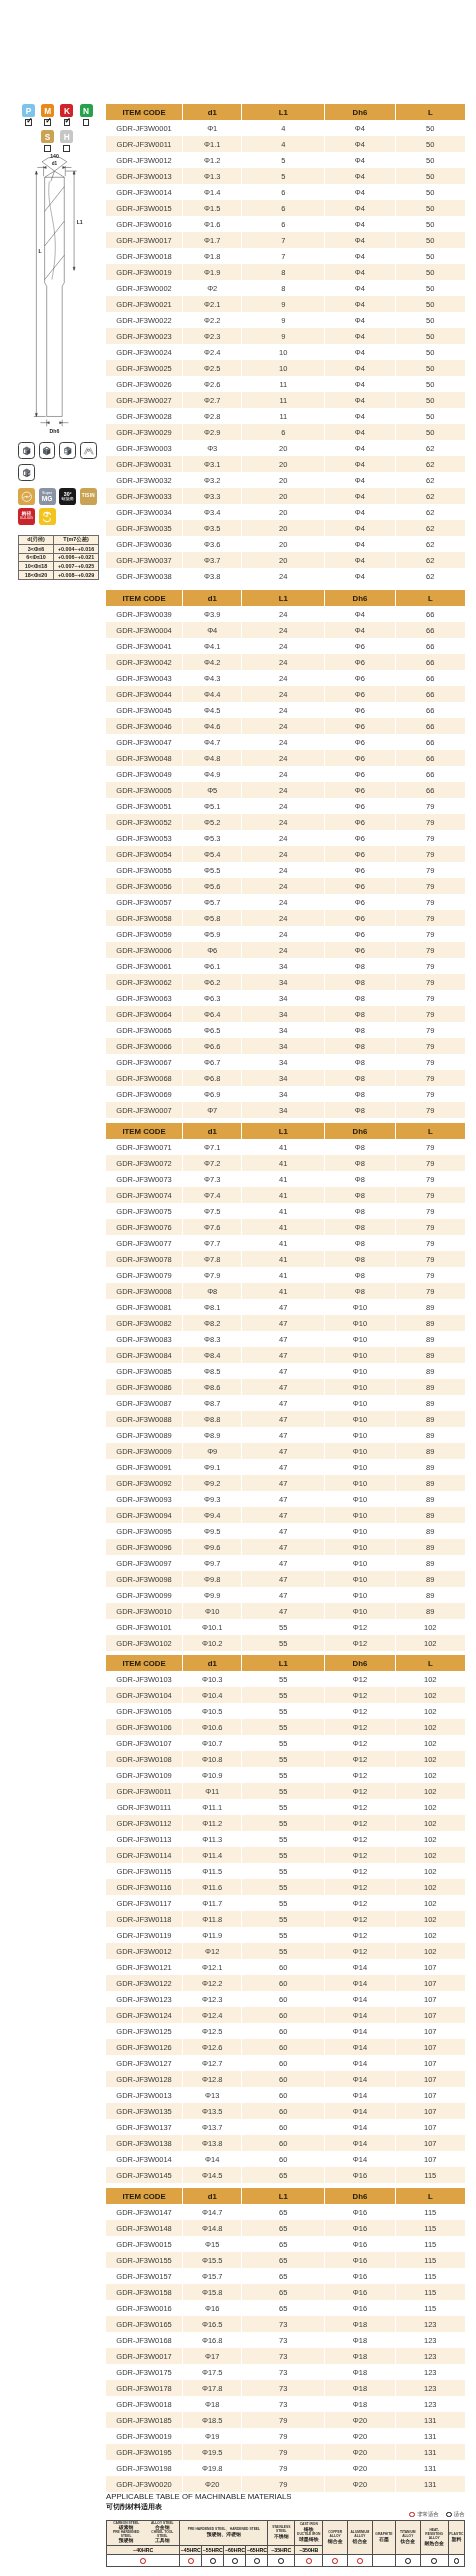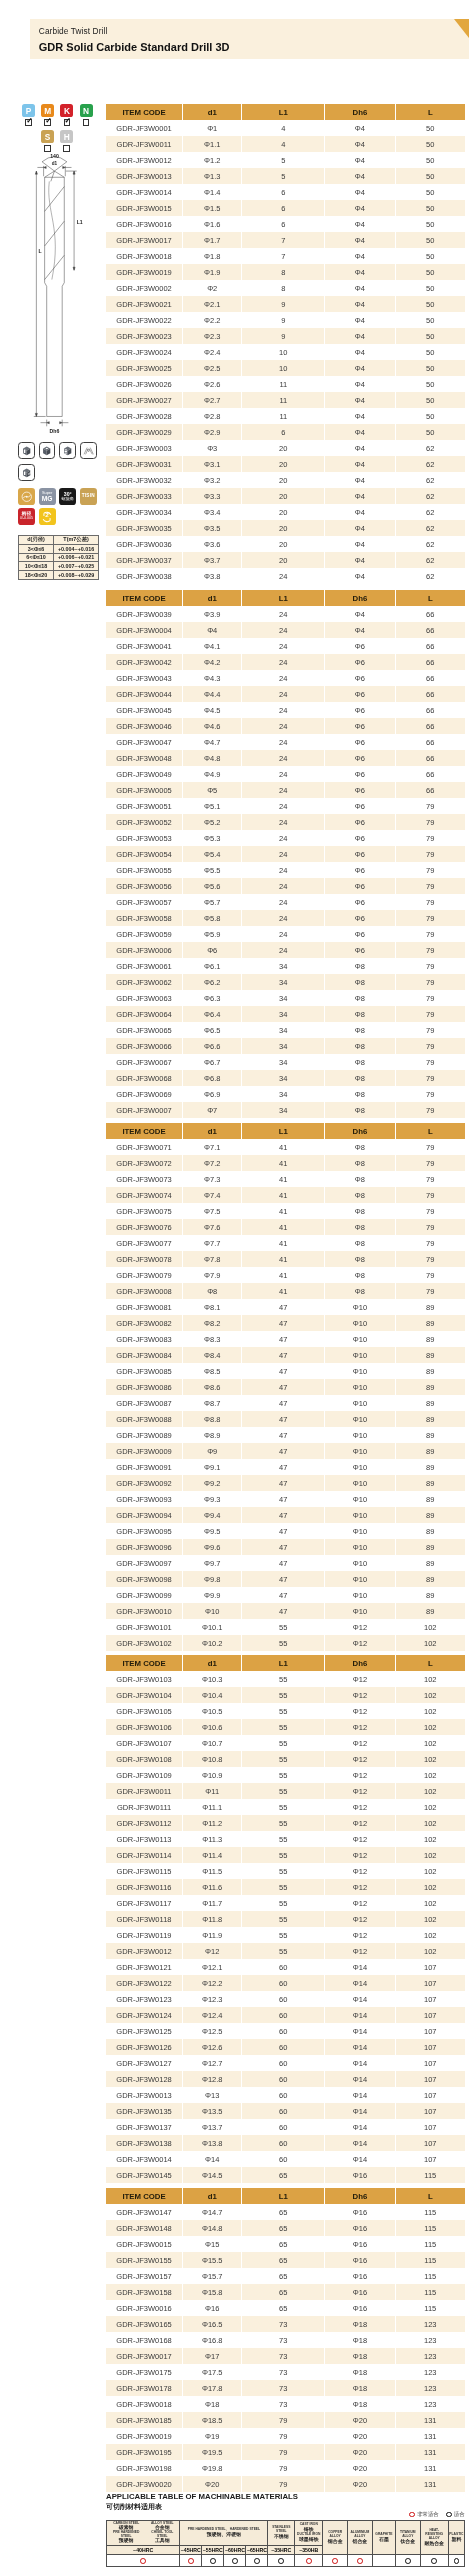--- a/index.html
+++ b/index.html
@@ -67,45 +67,40 @@
   .ptable{position:absolute;left:106px;width:359px;}
   .thead{display:flex;height:16px;background:var(--gold);}
   .hcell{display:flex;align-items:center;justify-content:center;font-size:7.8px;font-weight:bold;color:#221c0a;}
   .trow{display:flex;height:16px;background:#fff;}
   .trow.alt{background:var(--cream);}
   .tcell{display:flex;align-items:center;justify-content:center;font-size:7.5px;color:var(--cell);}
   .c0{width:21.2%;} .c1{width:16.5%;} .c2{width:23.1%;} .c3{width:19.6%;} .c4{width:19.6%;}
   .hcell+.hcell,.tcell+.tcell{border-left:1px solid #fff;}
 
   
-  .foot-title-en{position:absolute;left:106px;top:2492px;font-size:7.8px;font-weight:bold;color:#1c1c1c;}
+  .foot-title-en{position:absolute;left:106px;top:2492px;font-size:7.8px;font-weight:normal;color:#1c1c1c;}
   .foot-title-zh{position:absolute;left:106px;top:2502px;font-size:7px;font-weight:bold;color:#1c1c1c;}
   .legend{position:absolute;right:12.4px;top:2511px;display:flex;gap:7.3px;align-items:center;font-size:5.4px;color:#333;}
   .legend .item{display:flex;align-items:center;gap:2.1px;}
   .ring{display:inline-block;width:5.7px;height:5.7px;border-radius:50%;border:1px solid #111;background:transparent;}
   .ring.best{border-color:#cc1111;}
   .mattb{position:absolute;left:106px;top:2520px;width:359px;border-collapse:collapse;}
   .mattb td{border:0.5px solid #4f4f4f;text-align:center;vertical-align:middle;background:#F5EBD8;padding:0.5px;}
   .mattb .cellpair{display:flex;justify-content:space-around;gap:1px;}
   .mattb .stack{display:flex;flex-direction:column;align-items:center;line-height:1.15;}
   .en{font-size:3.3px;color:#333;font-weight:bold;letter-spacing:0;}
   .zh{font-size:4.9px;color:#222;font-weight:bold;}
   .sub td{font-size:5.2px;font-weight:bold;height:9.8px;}
   .rates td{background:#fff;height:11.4px;}
 </style>
 </head>
 <body>
 
 <div class="page">
 
-  <div class="band">
-    <div class="corner"></div>
-    <div class="cat">Carbide Twist Drill</div>
-    <div class="big-title">GDR Solid Carbide Standard Drill 3D</div>
-  </div>
 
   <div class="mat-row" style="left:22px;top:104px;" id="mat-row1">
       <div class="mat-unit">
         <div class="mat-ico" style="background: rgb(125, 196, 234);">P</div>
         <div class="cb checked">
           <span class="tick">✓</span>
         </div>
       </div>
       <div class="mat-unit">
         <div class="mat-ico" style="background: rgb(232, 137, 27);">M</div>

